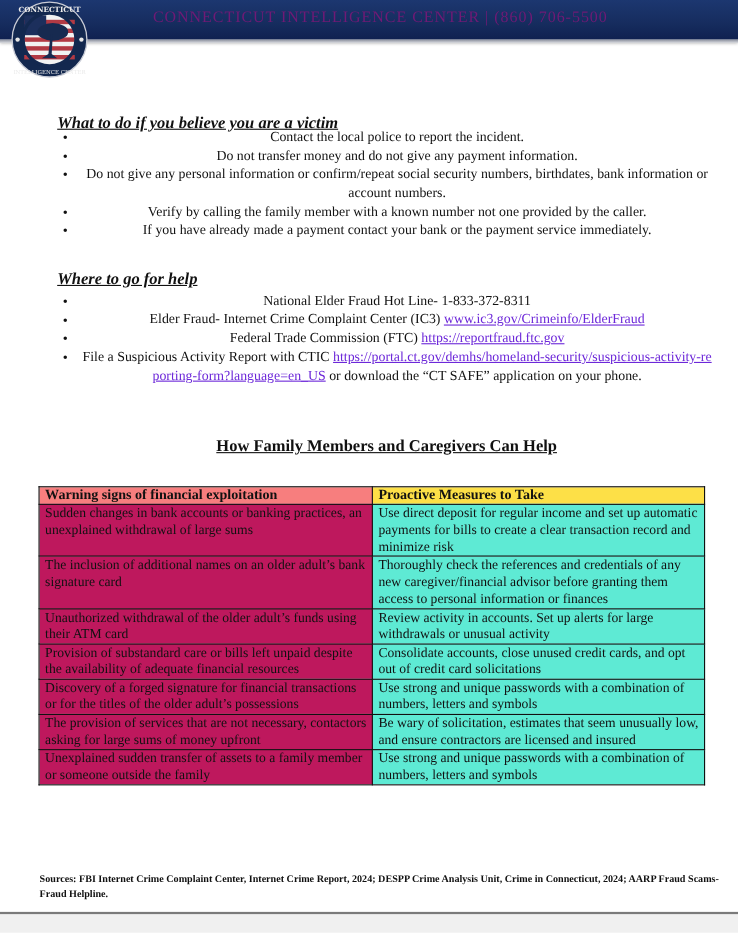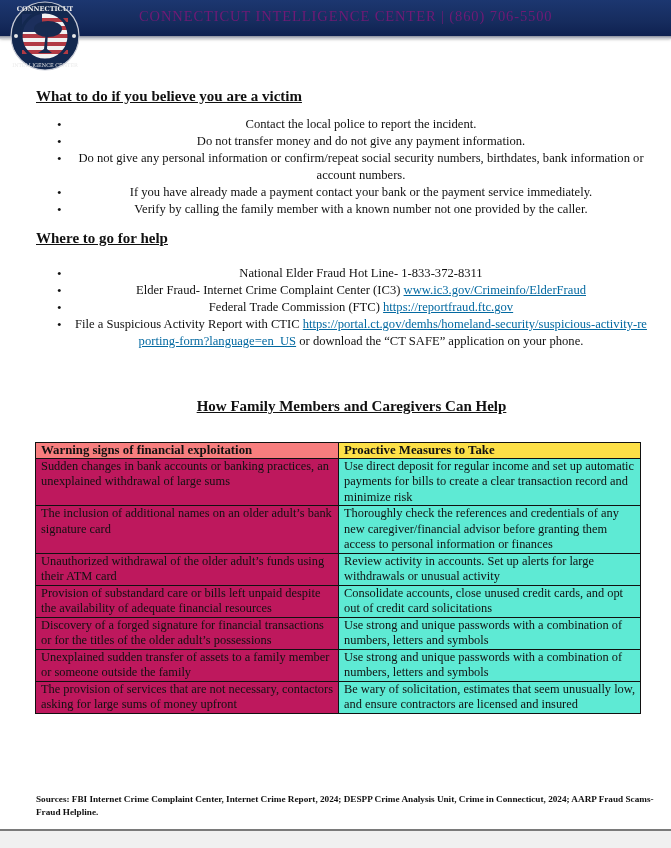--- a/index.html
+++ b/index.html
@@ -20,32 +20,32 @@
   }
   .banner-title {
     position:absolute; left:139px; top:8px;
     color:#701a75; font-size:14.5px; letter-spacing:0.9px;
     white-space:nowrap;
   }
   .seal {
     position:absolute; left:10px; top:1px; width:70px; height:70px;
   }
   h2.section {
-    position:absolute; margin:0; font-size:15px; font-weight:bold;
-    text-decoration:underline; left:36px; white-space:nowrap;
+    position:absolute; margin:16px; font-size:15px; font-weight:bold;
+    text-decoration:underline; left:36px; white-space:nowrap;font-style:italic;
   }
   ul.bullets {
     position:absolute; margin:0; padding:0; list-style:none;
     font-size:12.6px; line-height:17px; left:57px; width:590px;text-align:center;
   }
   ul.bullets li { position:relative; padding-left:18px; }
   ul.bullets li::before {
     content:"\2022"; position:absolute; left:0; top:0; font-size:13px;
   }
-  a.link { color:#0369a1; text-decoration:underline; }
+  a.link { color:#6d28d9; text-decoration:underline; }
   .center-title {
     position:absolute; left:0; width:671px; top:382px; text-align:center;
     font-size:15px; font-weight:bold; text-decoration:underline; margin:16px;
   }
   table.tbl {
     position:absolute; left:35px; top:442px; width:606px;
     border-collapse:collapse; font-size:12.4px; line-height:15.5px;
   }
   table.tbl td, table.tbl th {
     border:1.3px solid #111; padding:0 5px; vertical-align:top; text-align:left;
@@ -89,22 +89,22 @@
   <circle cx="64" cy="35" r="2" fill="#e6e6e6"></circle>
   <text x="35" y="10" text-anchor="middle" font-size="6.5" fill="#eaeaea" font-family="DejaVu Serif, serif" font-weight="bold">CONNECTICUT</text>
   <text x="35" y="66" text-anchor="middle" font-size="5" fill="#eaeaea" font-family="DejaVu Serif, serif">INTELLIGENCE CENTER</text>
 </svg>
 
 <h2 class="section" style="top:88px;">What to do if you believe you are a victim</h2>
 <ul class="bullets" style="top:116px;">
   <li>Contact the local police to report the incident.</li>
   <li>Do not transfer money and do not give any payment information.</li>
   <li>Do not give any personal information or confirm/repeat social security numbers, birthdates, bank information or account numbers.</li>
+  <li>Verify by calling the family member with a known number not one provided by the caller.</li>
   <li>If you have already made a payment contact your bank or the payment service immediately.</li>
-  <li>Verify by calling the family member with a known number not one provided by the caller.</li>
 </ul>
 
 <h2 class="section" style="top:230px;">Where to go for help</h2>
 <ul class="bullets" style="top:265px;">
   <li><span>National Elder Fraud Hot Line- 1-833-372-8311</span></li>
   <li><span>Elder Fraud- Internet Crime Complaint Center (IC3) </span><a class="link">www.ic3.gov/Crimeinfo/ElderFraud</a></li>
   <li><span>Federal Trade Commission (FTC) </span><a class="link">https://reportfraud.ftc.gov</a></li>
   <li><span>File a Suspicious Activity Report with CTIC </span><a class="link" style="word-break:break-all;">https://portal.ct.gov/demhs/homeland-security/suspicious-activity-reporting-form?language=en_US</a><span> or download the “CT SAFE” application on your phone.</span></li>
 </ul>
 
@@ -130,25 +130,25 @@
   </tr>
   <tr>
     <td class="warn">Provision of substandard care or bills left unpaid despite the availability of adequate financial resources</td>
     <td class="act">Consolidate accounts, close unused credit cards, and opt out of credit card solicitations</td>
   </tr>
   <tr>
     <td class="warn">Discovery of a forged signature for financial transactions or for the titles of the older adult’s possessions</td>
     <td class="act">Use strong and unique passwords with a combination of numbers, letters and symbols</td>
   </tr>
   <tr>
+    <td class="warn">The provision of services that are not necessary, contactors asking for large sums of money upfront</td>
+    <td class="act">Be wary of solicitation, estimates that seem unusually low, and ensure contractors are licensed and insured</td>
+  </tr>
+  <tr>
     <td class="warn">Unexplained sudden transfer of assets to a family member or someone outside the family</td>
     <td class="act">Use strong and unique passwords with a combination of numbers, letters and symbols</td>
-  </tr>
-  <tr>
-    <td class="warn">The provision of services that are not necessary, contactors asking for large sums of money upfront</td>
-    <td class="act">Be wary of solicitation, estimates that seem unusually low, and ensure contractors are licensed and insured</td>
   </tr>
 </tbody>
   </table>
 
 <div class="sources">Sources: FBI Internet Crime Complaint Center, Internet Crime Report, 2024; DESPP Crime Analysis Unit, Crime in Connecticut, 2024; AARP Fraud Scams-Fraud Helpline.</div>
 
 <div class="footer-bar"></div>
 
 </body></html>

